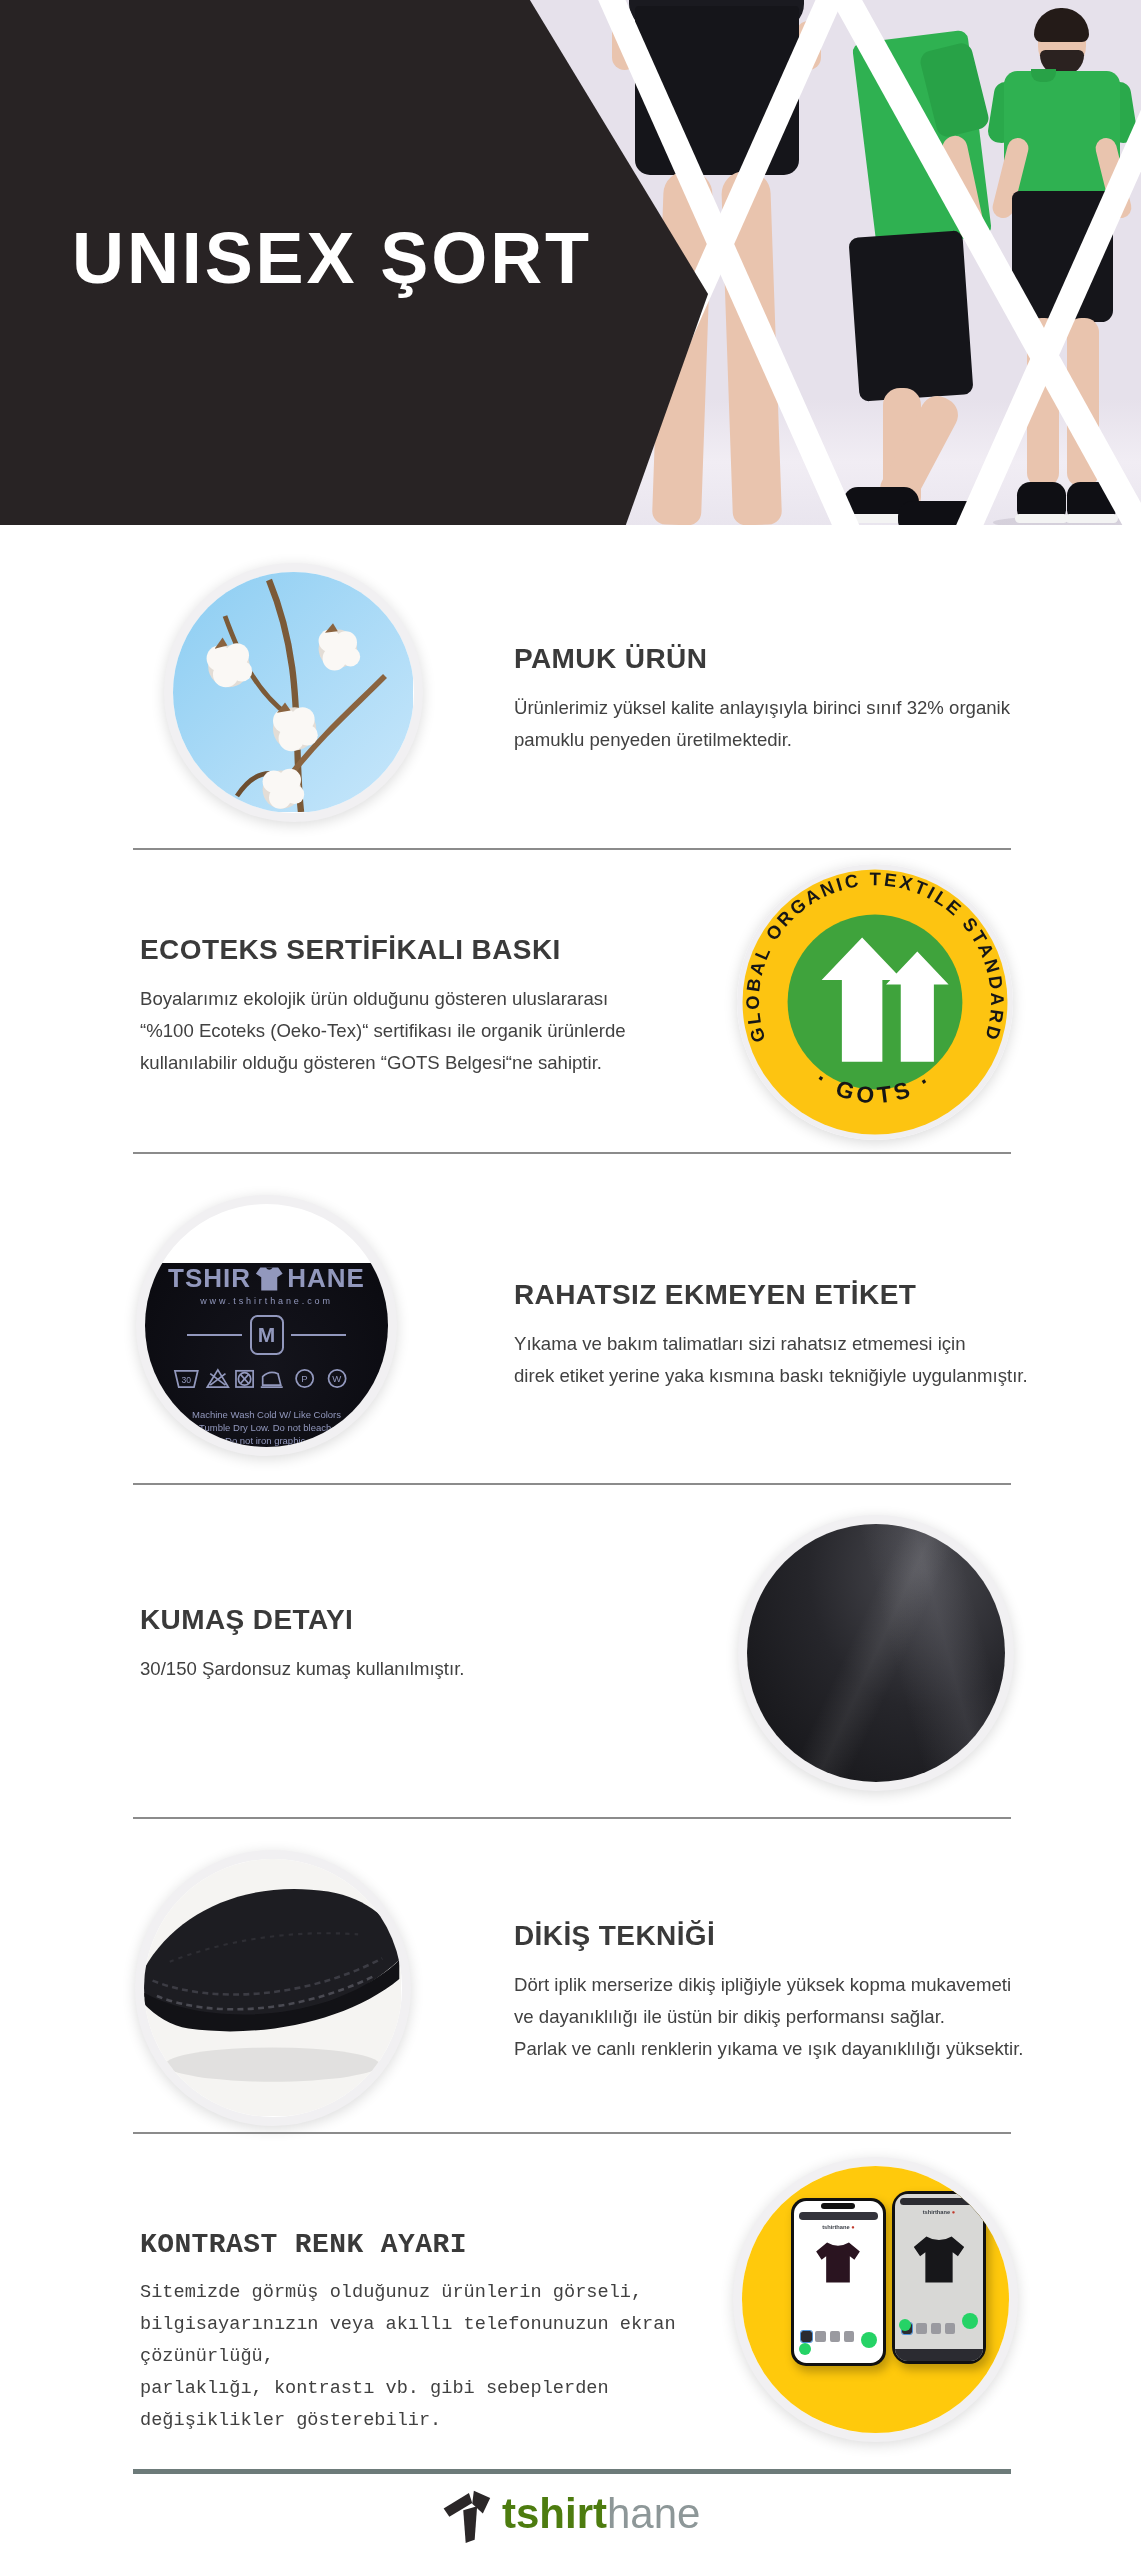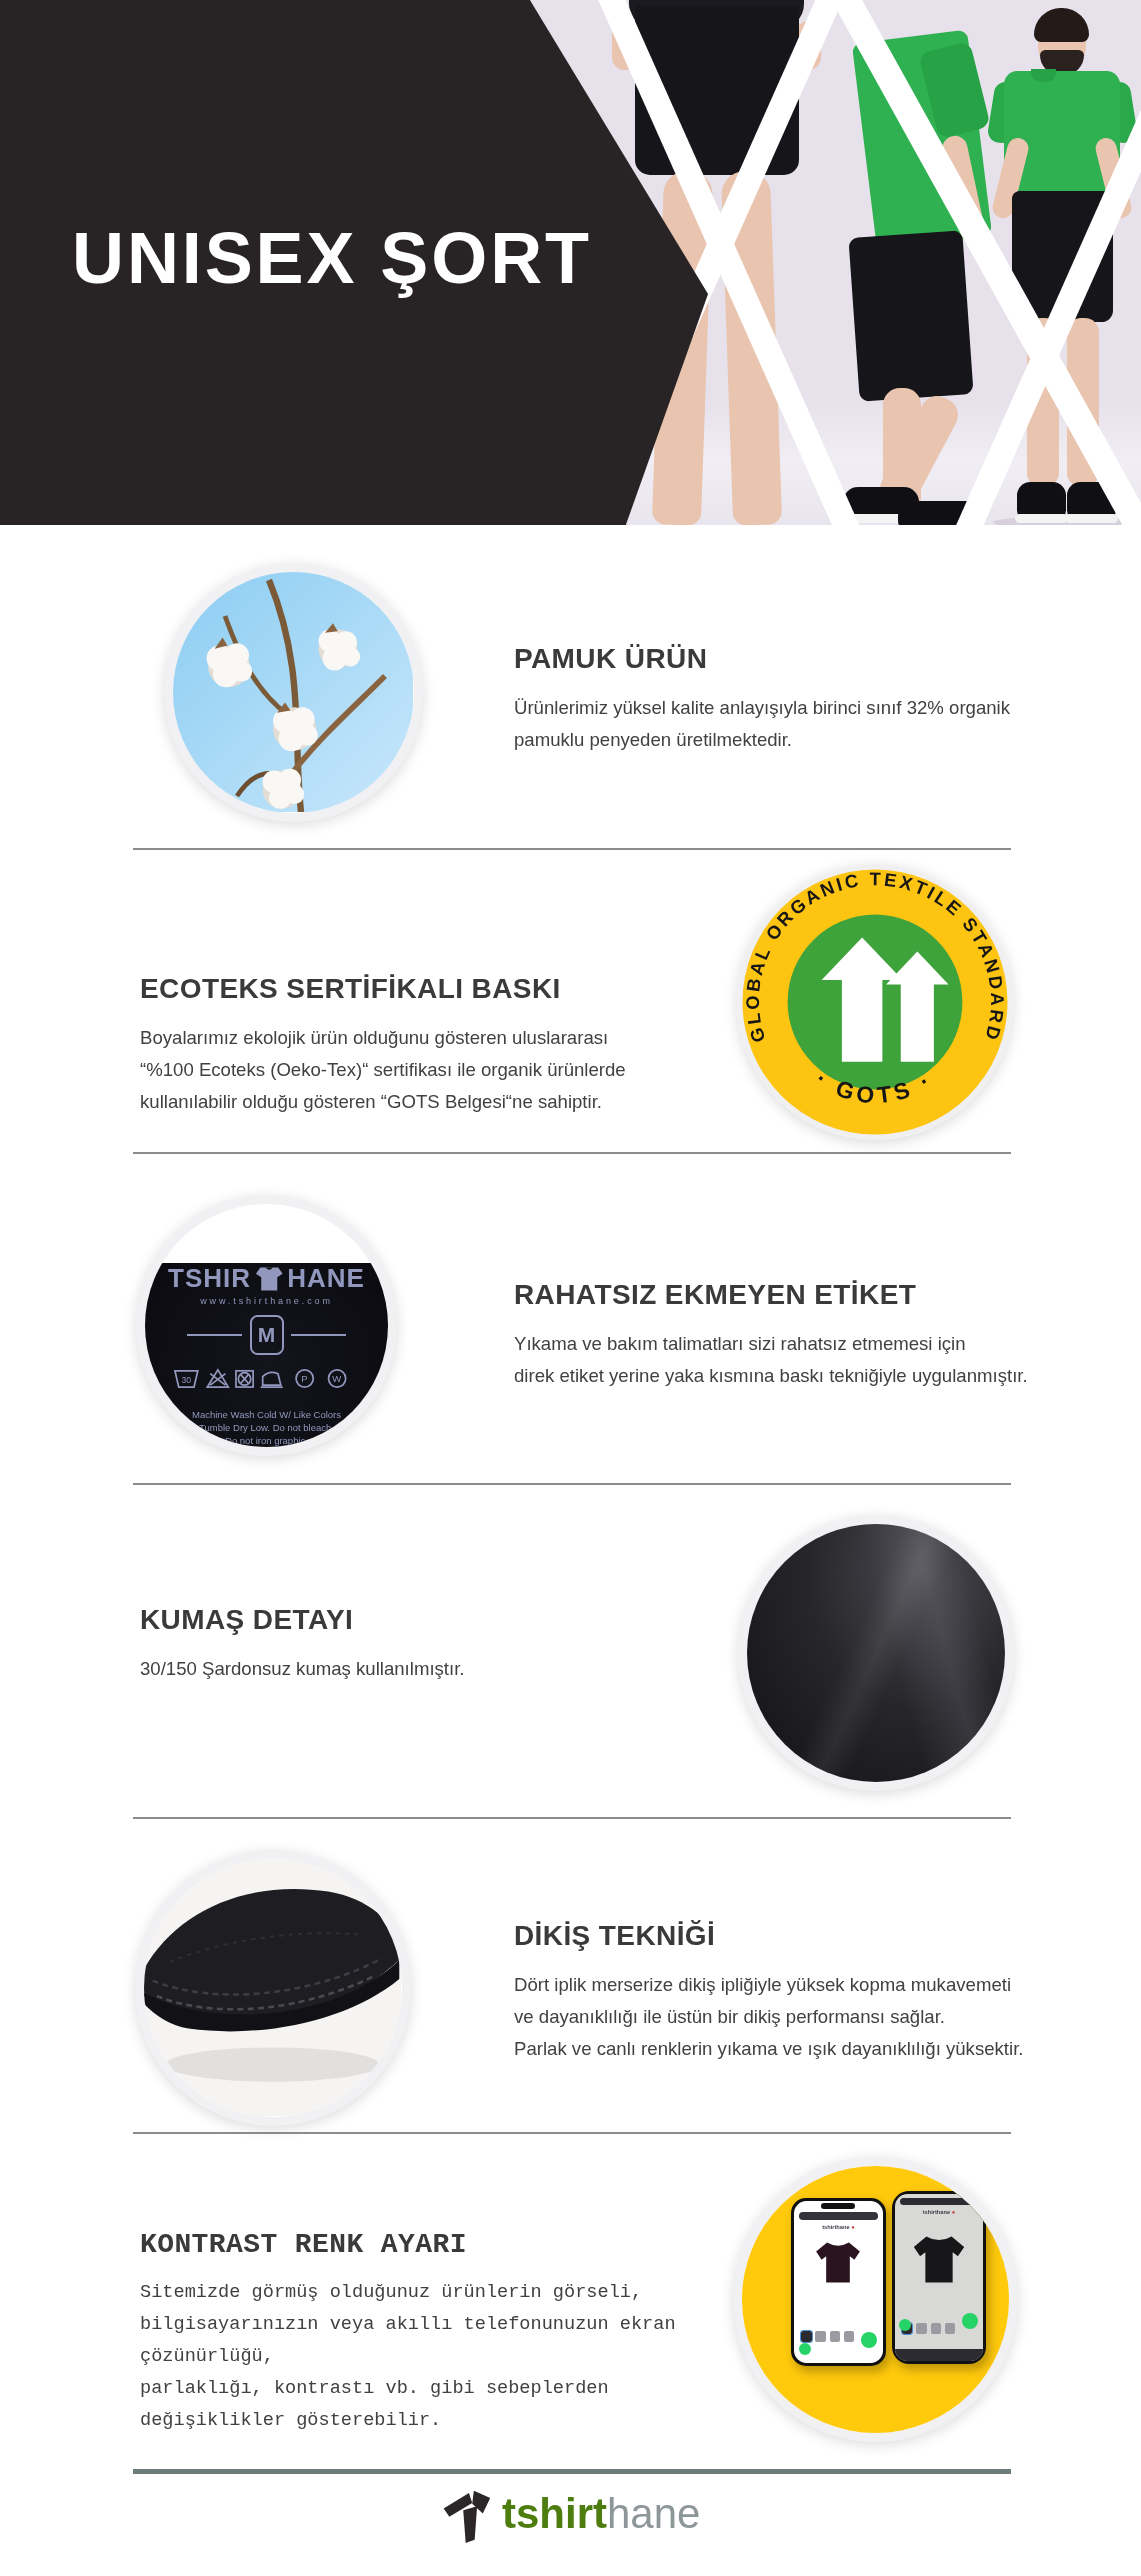--- a/index.html
+++ b/index.html
@@ -202,21 +202,21 @@
         </g>
     </svg>
   </div>
   <div class="txt" style="left:514px;top:643px;">
     <h2 class="sec-h">PAMUK ÜRÜN</h2>
     <p class="sec-b">Ürünlerimiz yüksel kalite anlayışıyla birinci sınıf 32% organik
 pamuklu penyeden üretilmektedir.</p>
   </div>
   <div class="div-line" style="top:848px;"></div>
 
-  <div class="txt" style="left:140px;top:973px;">
+  <div class="txt" style="left:140px;top:934px;">
     <h2 class="sec-h">ECOTEKS SERTİFİKALI BASKI</h2>
     <p class="sec-b">Boyalarımız ekolojik ürün olduğunu gösteren uluslararası
 “%100 Ecoteks (Oeko-Tex)“ sertifikası ile organik ürünlerde
 kullanılabilir olduğu gösteren “GOTS Belgesi“ne sahiptir.</p>
   </div>
   <div class="abs" style="left:737px;top:864px;width:276px;height:276px;border-radius:50%;box-shadow:0 2.9px 13.3px rgba(0,0,0,.15);">
     <svg width="276" height="276" viewBox="0 0 300 300">
       <circle cx="150" cy="150" r="150" fill="#f0eff1"></circle>
       <circle cx="150" cy="150" r="144" fill="var(--gots_yellow)"></circle>
       <circle cx="150" cy="150" r="95" fill="var(--gots_green)"></circle>

